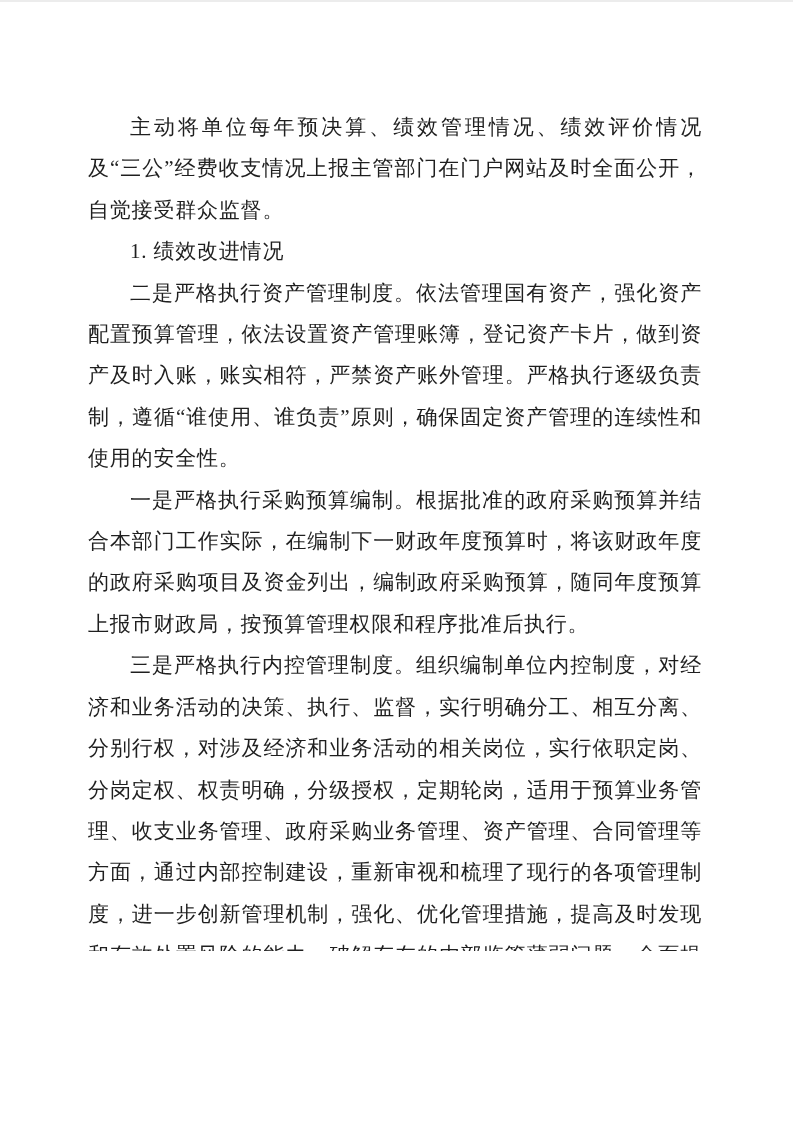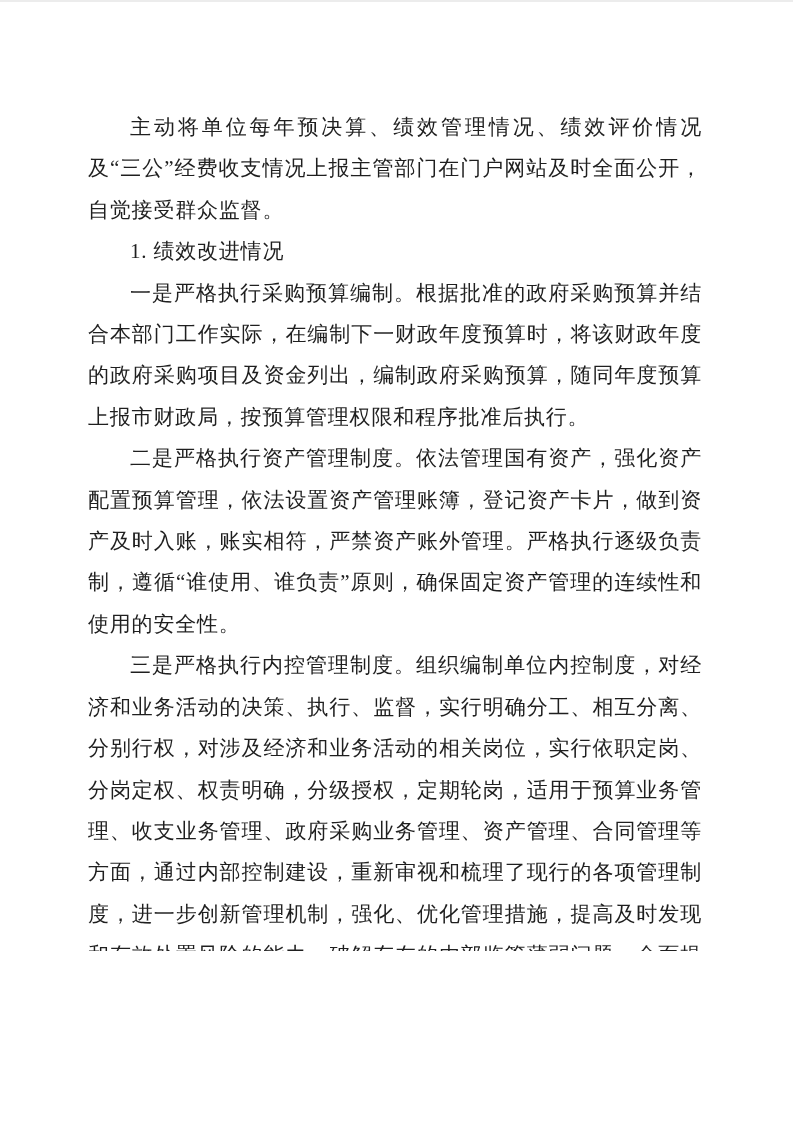--- a/index.html
+++ b/index.html
@@ -52,19 +52,19 @@
 </style>
 </head>
 <body>
 
 <div class="page">
   <div class="scan-edge"></div>
 
   <div class="content">
     <p class="body-text">主动将单位每年预决算、绩效管理情况、绩效评价情况及“三公”经费收支情况上报主管部门在门户网站及时全面公开，自觉接受群众监督。</p>
     <p class="body-text">1. 绩效改进情况</p>
+    <p class="body-text">二是严格执行资产管理制度。依法管理国有资产，强化资产配置预算管理，依法设置资产管理账簿，登记资产卡片，做到资产及时入账，账实相符，严禁资产账外管理。严格执行逐级负责制，遵循“谁使用、谁负责”原则，确保固定资产管理的连续性和使用的安全性。</p>
     <p class="body-text">一是严格执行采购预算编制。根据批准的政府采购预算并结合本部门工作实际，在编制下一财政年度预算时，将该财政年度的政府采购项目及资金列出，编制政府采购预算，随同年度预算上报市财政局，按预算管理权限和程序批准后执行。</p>
-    <p class="body-text">二是严格执行资产管理制度。依法管理国有资产，强化资产配置预算管理，依法设置资产管理账簿，登记资产卡片，做到资产及时入账，账实相符，严禁资产账外管理。严格执行逐级负责制，遵循“谁使用、谁负责”原则，确保固定资产管理的连续性和使用的安全性。</p>
     <p class="body-text">三是严格执行内控管理制度。组织编制单位内控制度，对经济和业务活动的决策、执行、监督，实行明确分工、相互分离、分别行权，对涉及经济和业务活动的相关岗位，实行依职定岗、分岗定权、权责明确，分级授权，定期轮岗，适用于预算业务管理、收支业务管理、政府采购业务管理、资产管理、合同管理等方面，通过内部控制建设，重新审视和梳理了现行的各项管理制度，进一步创新管理机制，强化、优化管理措施，提高及时发现和有效处置风险的能力，破解存在的内部监管薄弱问题，全面提升内部管理水平。</p>
   </div>
 
   <div class="page-number">— 23 —</div>
 </div>
 
 </body></html>

